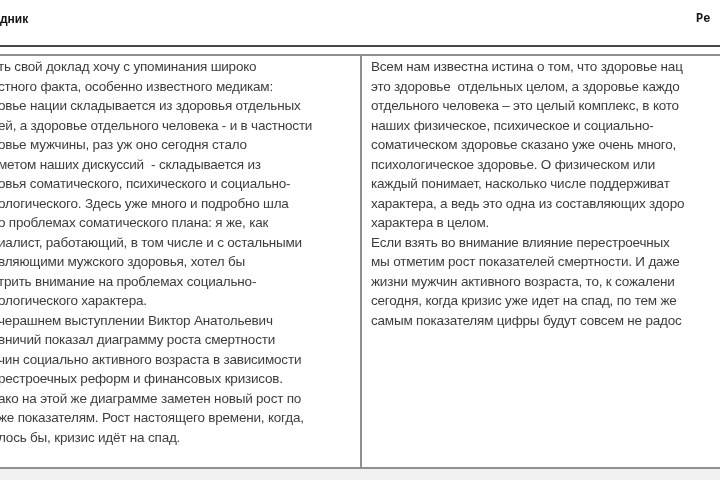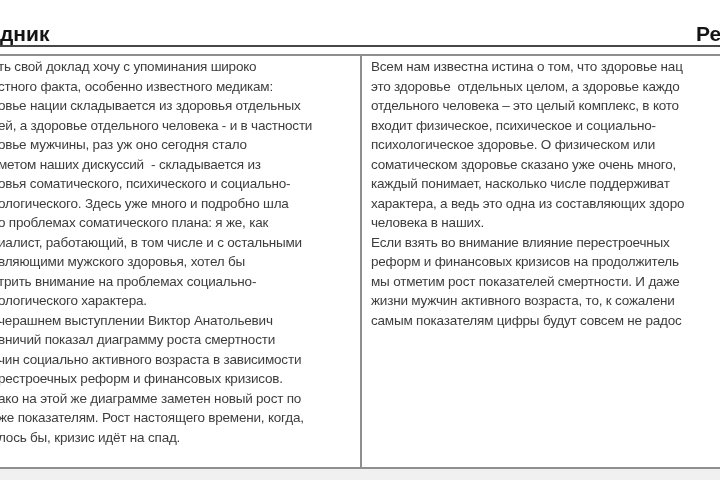--- a/index.html
+++ b/index.html
@@ -14,29 +14,29 @@
   body{
     width:720px;height:480px;
     background:var(--page_bg);
     font-family:"Liberation Sans","DejaVu Sans",sans-serif;
     position:relative;
     overflow:hidden;
   }
   .page{position:absolute;inset:0;overflow:hidden;}
   .hdr{
     position:absolute;
-    top:25px;
-    font-size:21px;
+    top:10px;
+    font-size:12px;
     font-weight:bold;
     color:var(--header_text);
     white-space:pre;
     line-height:18px;
   }
   .hdr-left{left:0px;}
-  .hdr-right{left:696px;}
+  .hdr-right{left:696px;font-family:Liberation Mono, monospace;}
   .rule-dark{
     position:absolute;left:0;top:45px;width:720px;height:2px;
     background:var(--rule_dark);
   }
   .border-top{
     position:absolute;left:0;top:54px;width:720px;height:2px;
     background:var(--border);
   }
   .divider{
     position:absolute;left:360px;top:54px;width:2px;height:413px;
@@ -98,25 +98,25 @@
       <div class="tline">чин социально активного возраста в зависимости</div>
       <div class="tline">рестроечных реформ и финансовых кризисов.</div>
       <div class="tline">ако на этой же диаграмме заметен новый рост по</div>
       <div class="tline">же показателям. Рост настоящего времени, когда,</div>
       <div class="tline">лось бы, кризис идёт на спад.</div>
     </div>
   <div class="col col-right">
       <div class="tline">Всем нам известна истина о том, что здоровье нац</div>
       <div class="tline">это здоровье  отдельных целом, а здоровье каждо</div>
       <div class="tline">отдельного человека – это целый комплекс, в кото</div>
-      <div class="tline">входит физическое, психическое и социально-</div>
+      <div class="tline">наших физическое, психическое и социально-</div>
+      <div class="tline">соматическом здоровье сказано уже очень много,</div>
       <div class="tline">психологическое здоровье. О физическом или</div>
-      <div class="tline">соматическом здоровье сказано уже очень много,</div>
       <div class="tline">каждый понимает, насколько числе поддерживат</div>
       <div class="tline">характера, а ведь это одна из составляющих здоро</div>
-      <div class="tline">человека в наших.</div>
+      <div class="tline">характера в целом.</div>
       <div class="tline">Если взять во внимание влияние перестроечных</div>
-      <div class="tline">реформ и финансовых кризисов на продолжитель</div>
       <div class="tline">мы отметим рост показателей смертности. И даже</div>
       <div class="tline">жизни мужчин активного возраста, то, к сожалени</div>
+      <div class="tline">сегодня, когда кризис уже идет на спад, по тем же</div>
       <div class="tline">самым показателям цифры будут совсем не радос</div>
     </div>
 </div>
 
 </body></html>

